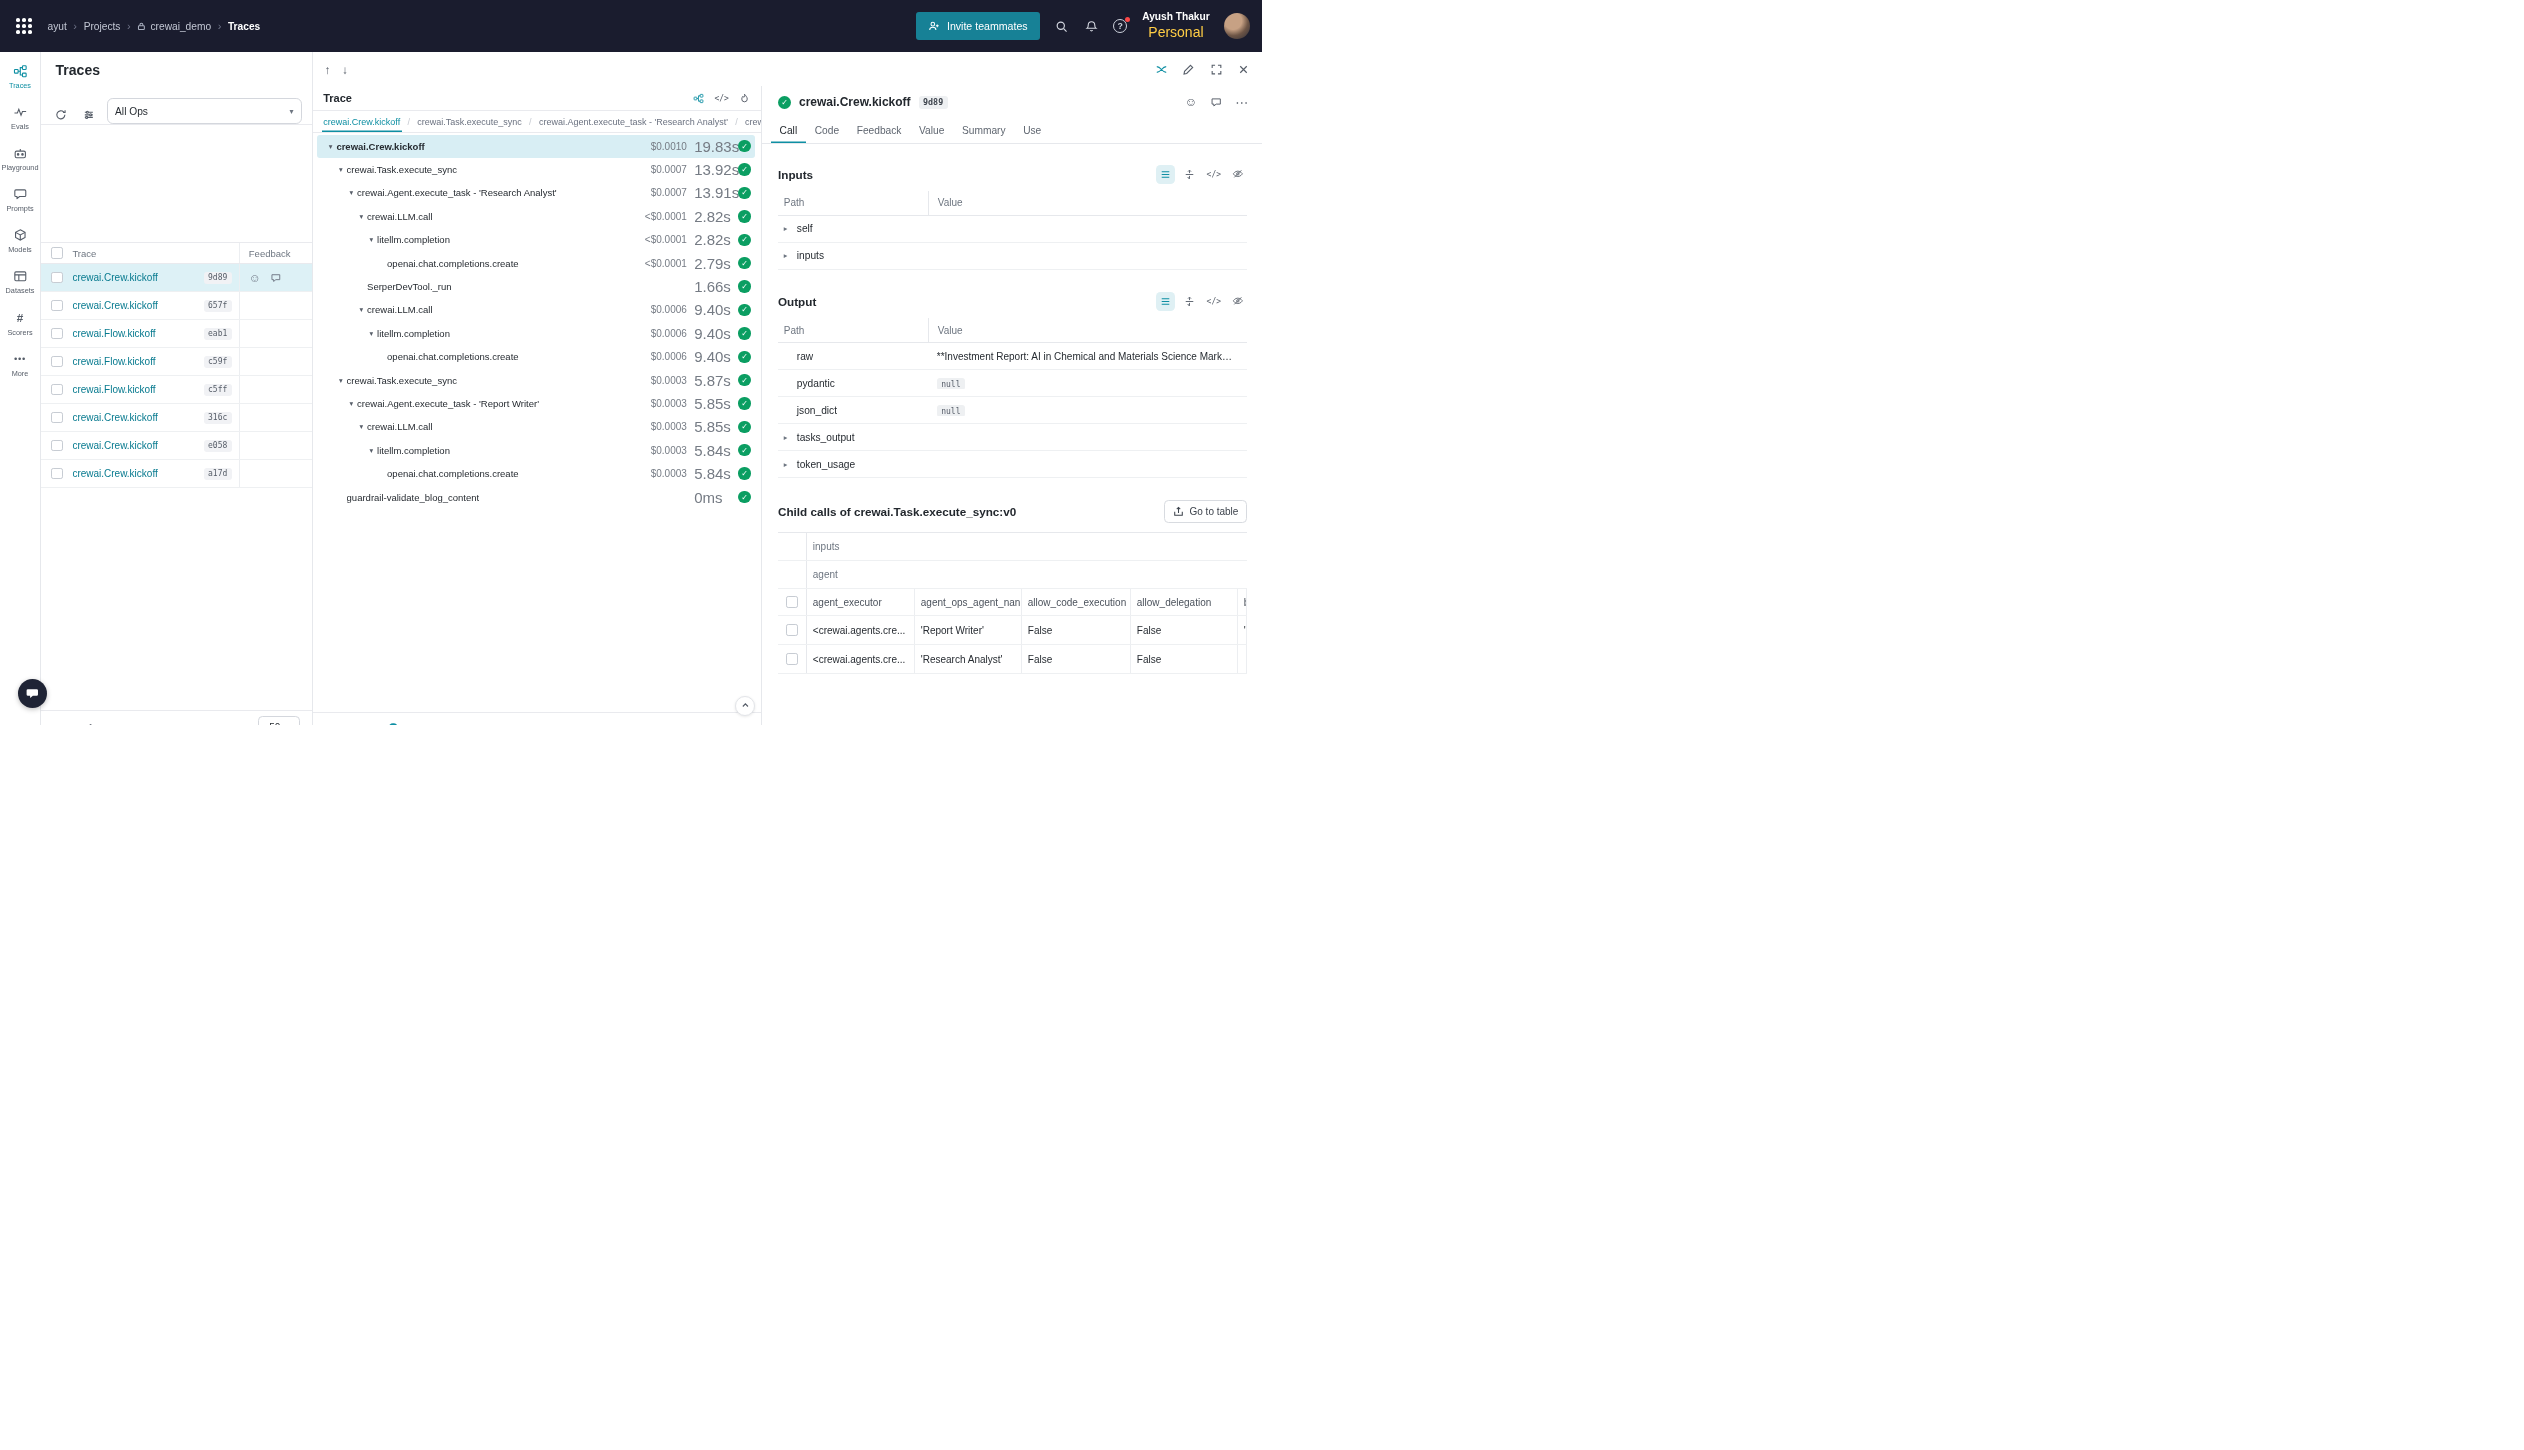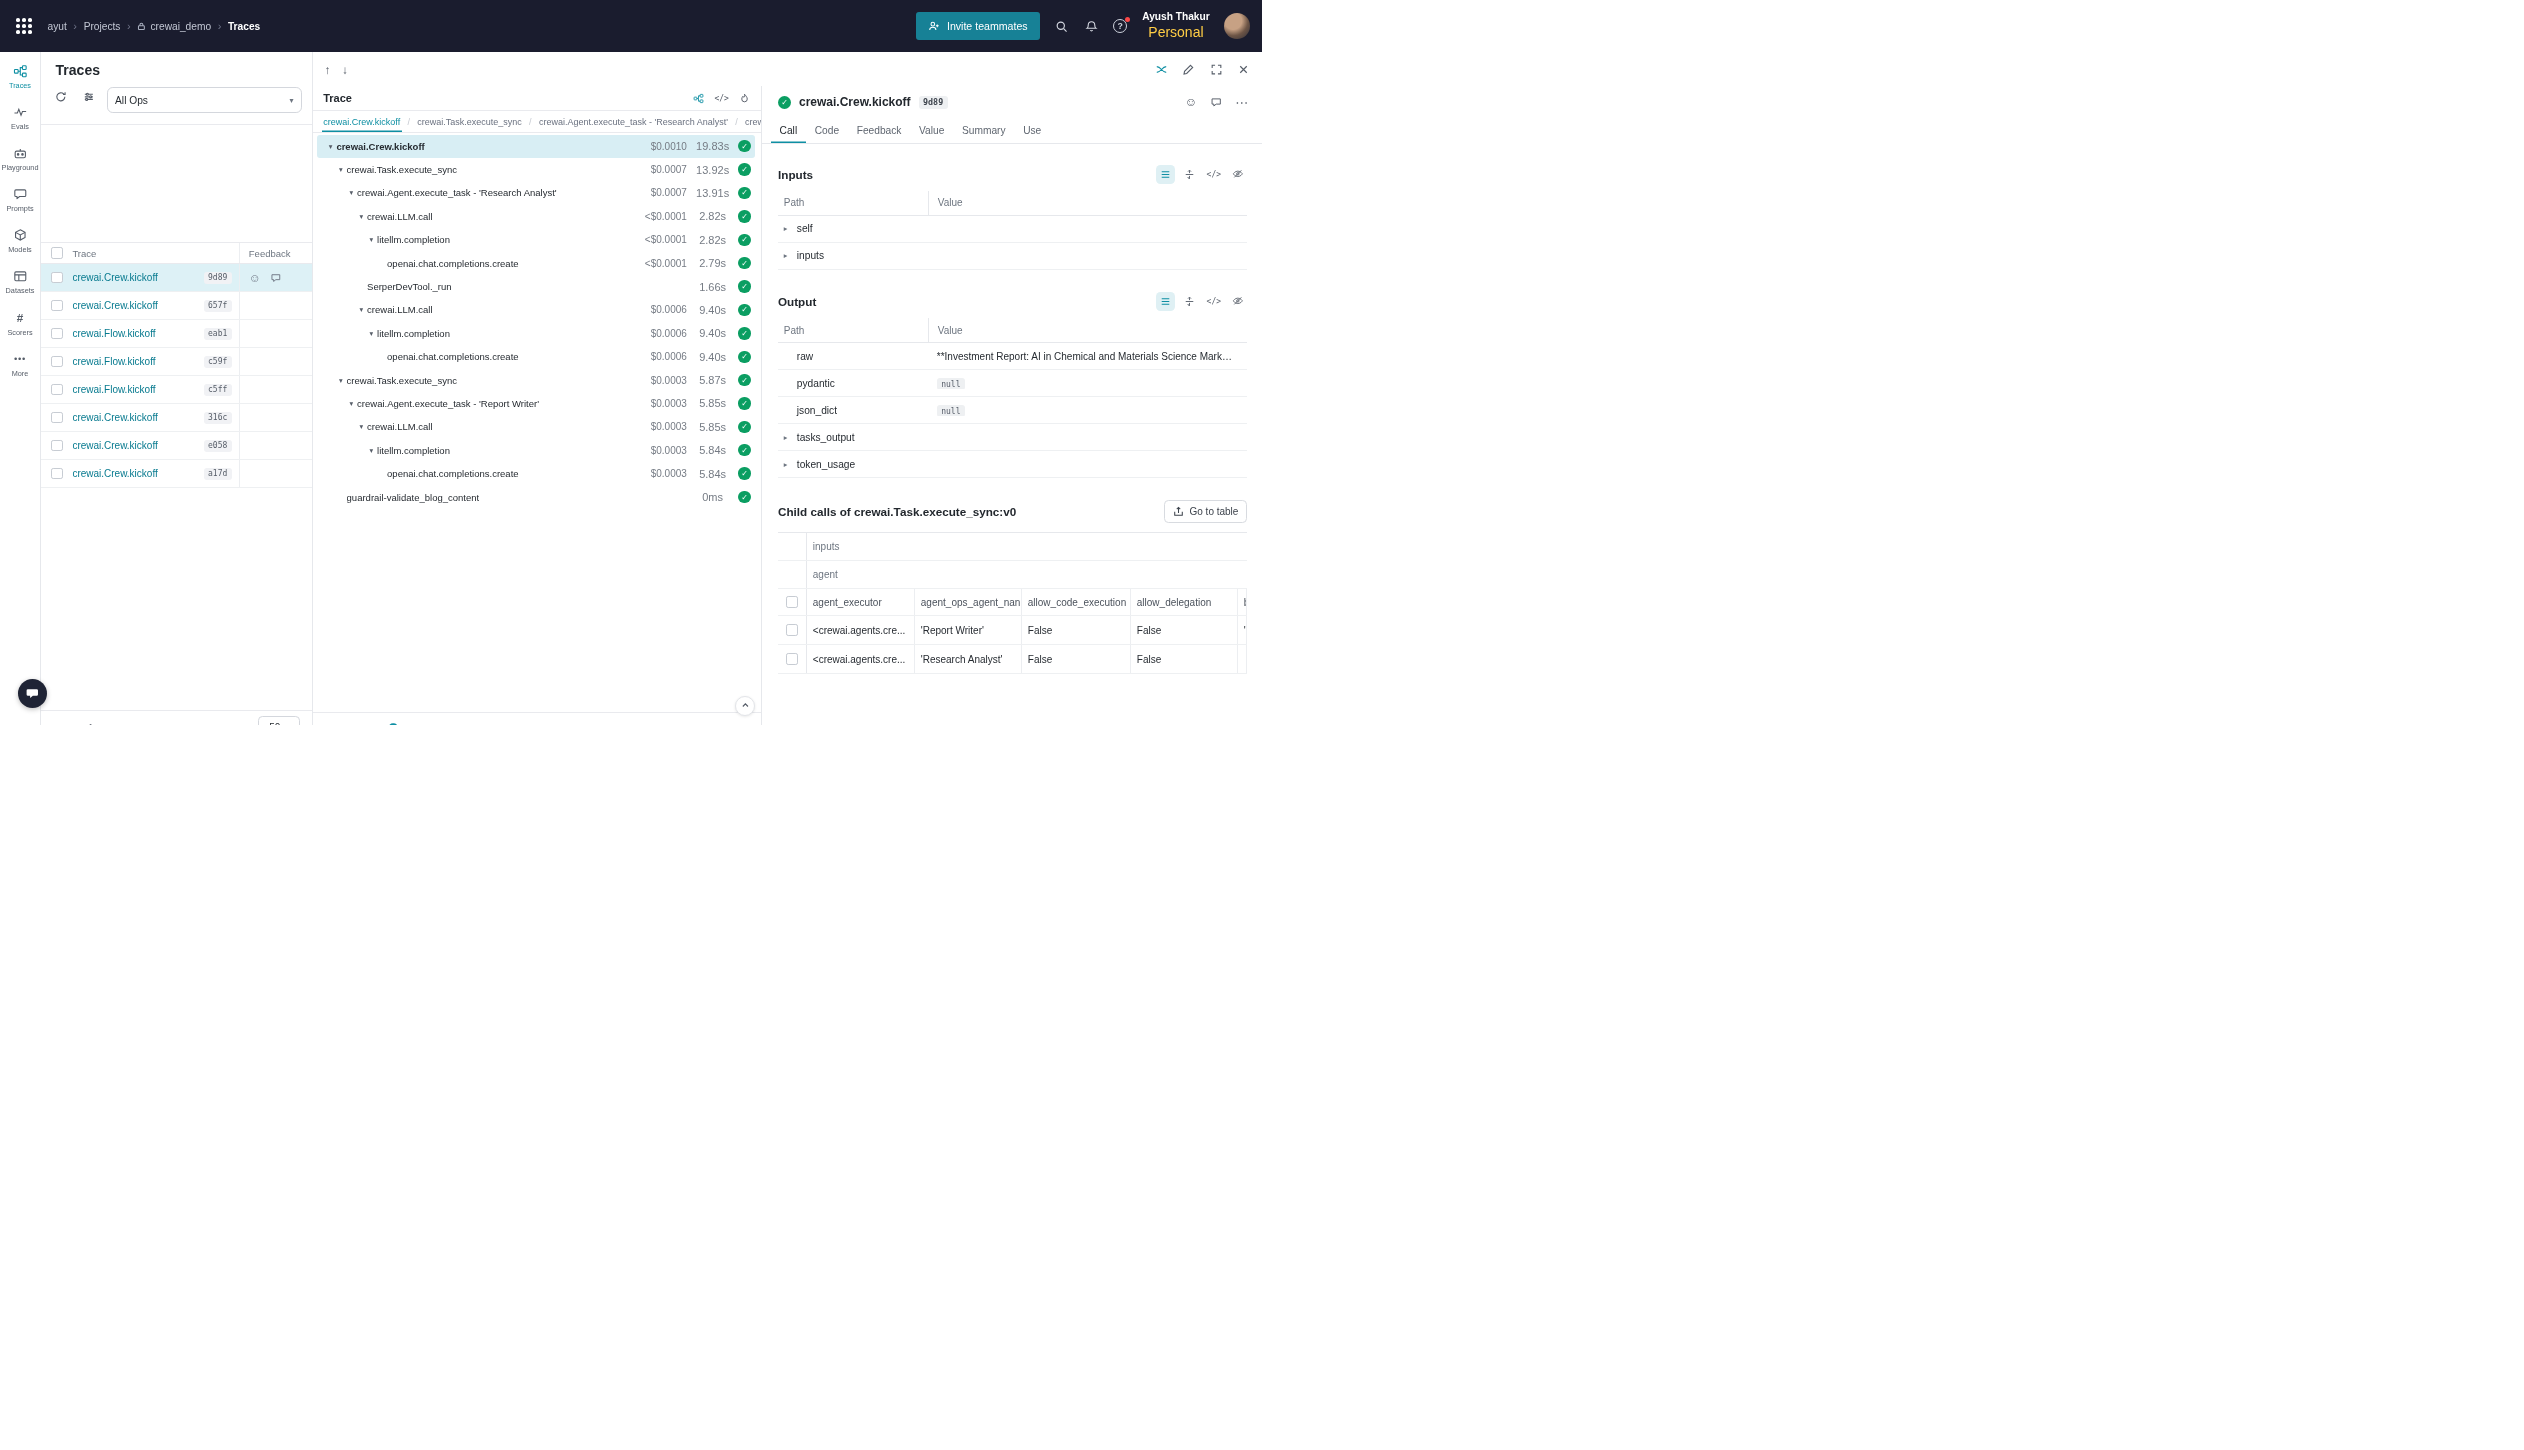--- a/index.html
+++ b/index.html
@@ -37,21 +37,21 @@
   #sidebar{width:41px;border-right:0.7px solid #e6e8ec;display:flex;flex-direction:column;align-items:center;padding-top:7.3px;gap:5.8px;background:#fff}
   .sb-item{width:39px;display:flex;flex-direction:column;align-items:center;gap:2.9px;padding:4.4px 0;cursor:pointer;color:#565d68}
   .sb-item .ic{width:14.6px;height:14.6px}
   .sb-label{font-size:7.3px}
   .sb-item.active{color:#0e8fa3}
 
   
   .traces-panel{width:272px;border-right:0.7px solid #e6e8ec;display:flex;flex-direction:column;background:#fff}
   .tp-header{height:35px;display:flex;align-items:center;padding:0 14.6px}
   .tp-header h1{margin:0;font-size:14px;font-weight:700;color:#23282e}
-  .tp-filterrow{height:38px;display:flex;align-items:flex-start;gap:8.8px;padding:0 10.2px;border-bottom:0.7px solid #e9eaee}
+  .tp-filterrow{height:38px;display:flex;align-items:flex-end;gap:8.8px;padding:0 10.2px;border-bottom:0.7px solid #e9eaee}
   .iconbtn{width:19px;height:19px;border:none;background:transparent;color:#565d68;display:flex;align-items:center;justify-content:center;border-radius:4.4px;cursor:pointer;padding:0}
   .allops{flex:1;height:26px;border:0.7px solid #d4d7dd;border-radius:5.8px;display:flex;align-items:center;justify-content:space-between;
     padding:0 7.3px;font-size:10.2px;color:#262b31;background:#fff;cursor:pointer}
   .chev{color:#6e7681;font-size:8px}
   .tp-blank{height:117px}
   .tp-thead{height:22px;border-top:0.7px solid #e9eaee;border-bottom:0.7px solid #e9eaee;display:flex;align-items:center;
     font-size:9.5px;color:#6e7681}
   .cb{width:11.7px;height:11.7px;border:1.1px solid #c7ccd3;border-radius:2.2px;background:#fff;flex:none;cursor:pointer}
   .tp-thead .cb,.tp-row .cb{margin-left:10.2px}
   .tcol-trace{flex:1;padding-left:9.5px}
@@ -93,21 +93,21 @@
   .filter-box{height:26px;border:0.7px solid #d4d7dd;border-radius:5.8px;display:flex;align-items:center;gap:6.6px;padding:0 8.8px;color:#6e7681}
   .filter-box input{border:none;outline:none;flex:1;font-family:inherit;font-size:10.2px;color:#262b31;background:transparent}
   .filter-box input::placeholder{color:#9aa1ab}
   .tree-rows{flex:1;overflow:hidden;padding:1.5px 5.8px 0 4.4px}
   .tree-row{height:23.4px;display:flex;align-items:center;border-radius:2.9px;cursor:pointer;padding-right:4.4px}
   .tree-row.sel{background:#d8eef4}
   .tree-row.sel .tr-name{font-weight:700}
   .tr-chev{width:11.7px;flex:none;color:#565d68;font-size:7.3px;text-align:center}
   .tr-name{font-size:9.5px;color:#262b31;white-space:nowrap;overflow:hidden;text-overflow:ellipsis}
   .tr-cost{margin-left:auto;color:#757b84;font-size:10px;white-space:nowrap;padding-left:5.8px}
-  .tr-dur{width:37px;text-align:center;color:#757b84;font-size:11px;margin-left:7.3px;white-space:nowrap}
+  .tr-dur{width:37px;text-align:left;color:#757b84;font-size:15px;margin-left:7.3px;white-space:nowrap}
   .check{width:12.4px;height:12.4px;border-radius:50%;background:#0b9e62;color:#fff;font-size:8px;display:flex;align-items:center;justify-content:center;flex:none;margin-left:7.3px}
   .tree-footer{height:32px;border-top:0.7px solid #e9eaee;display:flex;align-items:center;gap:8.8px;padding:0 11.7px}
   .tf-label{font-size:9.5px;color:#565d68;cursor:pointer}
   .tf-arrow{color:#565d68;font-size:12.4px;cursor:pointer}
   .tf-track{flex:1;height:2.9px;background:#e7e9ed;border-radius:1.5px;position:relative;cursor:pointer}
   .tf-knob{position:absolute;left:3.5%;top:50%;transform:translate(-50%,-50%);width:9.5px;height:9.5px;border-radius:50%;background:#0e8fa3}
   .tf-page{font-size:8.8px;color:#6e7681}
   .collapse-btn{position:absolute;right:5.8px;bottom:28px;width:20.5px;height:20.5px;border-radius:50%;border:0.7px solid #e3e5e9;background:#fff;
     box-shadow:0 0.7px 2.9px rgba(0,0,0,.1);display:flex;align-items:center;justify-content:center;color:#565d68;cursor:pointer;padding:0}
 

